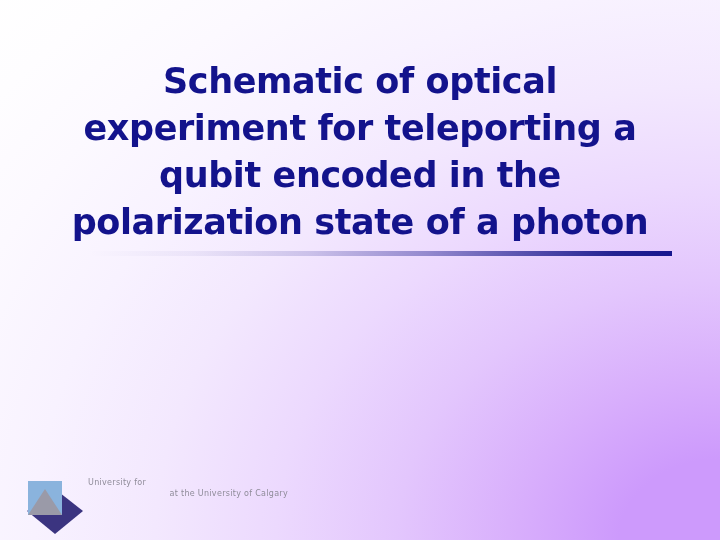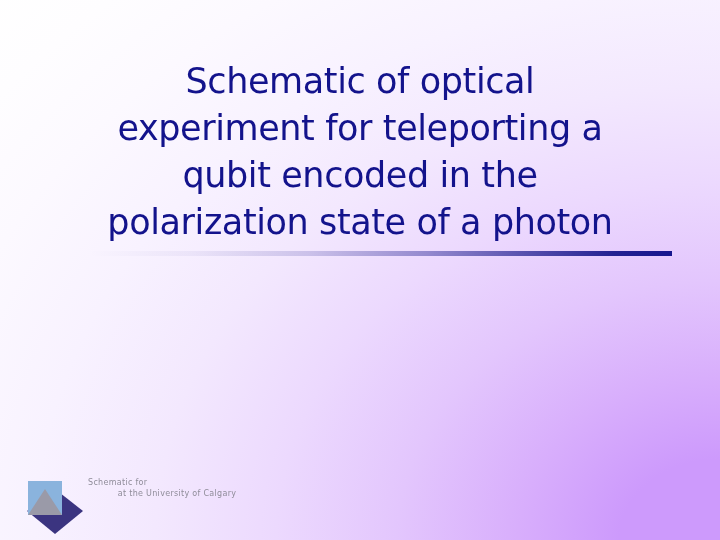--- a/index.html
+++ b/index.html
@@ -46,21 +46,21 @@
     left: 36px;
     top: 58px;
     width: 648px;
     text-align: center;
   }
 
   #slide-title {
     margin: 0;
     color: #13138c;
     font-family: "DejaVu Sans", "Liberation Sans", sans-serif;
-    font-weight: normal;
+    font-weight: bold;
     font-size: 35px;
     line-height: 47px;
     letter-spacing: -0.4px;
     white-space: pre-line;
     -webkit-font-smoothing: none;
   }
 
   
   #title-rule {
     position: absolute;
@@ -109,21 +109,21 @@
     font-family: "DejaVu Sans", "Liberation Sans", sans-serif;
     font-size: 8px;
     line-height: 10px;
     letter-spacing: 0.3px;
   }
   #logo-institute-for {
     text-align: left;
     padding-left: 22px;
   }
   #logo-tagline {
-    text-align: center;
+    text-align: right;
     padding-right: 2px;
     margin-top: 1px;
   }
   #logo-main {
     margin: 0;
     color: #2b1b6e;
     font-family: "DejaVu Serif", "Liberation Serif", serif;
     font-weight: bold;
     font-size: 16px;
     line-height: 19px;
@@ -152,19 +152,19 @@
     <svg id="logo-mark" viewBox="0 0 62 58">
 
       <polygon points="31,12 59,34 31,57 3,34" fill="#3b3480"></polygon>
 
       <rect x="4" y="4" width="34" height="34" fill="#8ab3dd"></rect>
 
       <polygon points="21,12 38,38 4,38" fill="#9a9aa8"></polygon>
     </svg>
 
     <div id="logo-wordmark">
-      <p id="logo-institute-for" class="logo-line-small">Schematic for</p>
+      <p id="logo-institute-for" class="logo-line-small">University for</p>
       <p id="logo-tagline" class="logo-line-small">at the University of Calgary</p>
     </div>
 
   </div>
 
 </div>
 
 </body></html>

